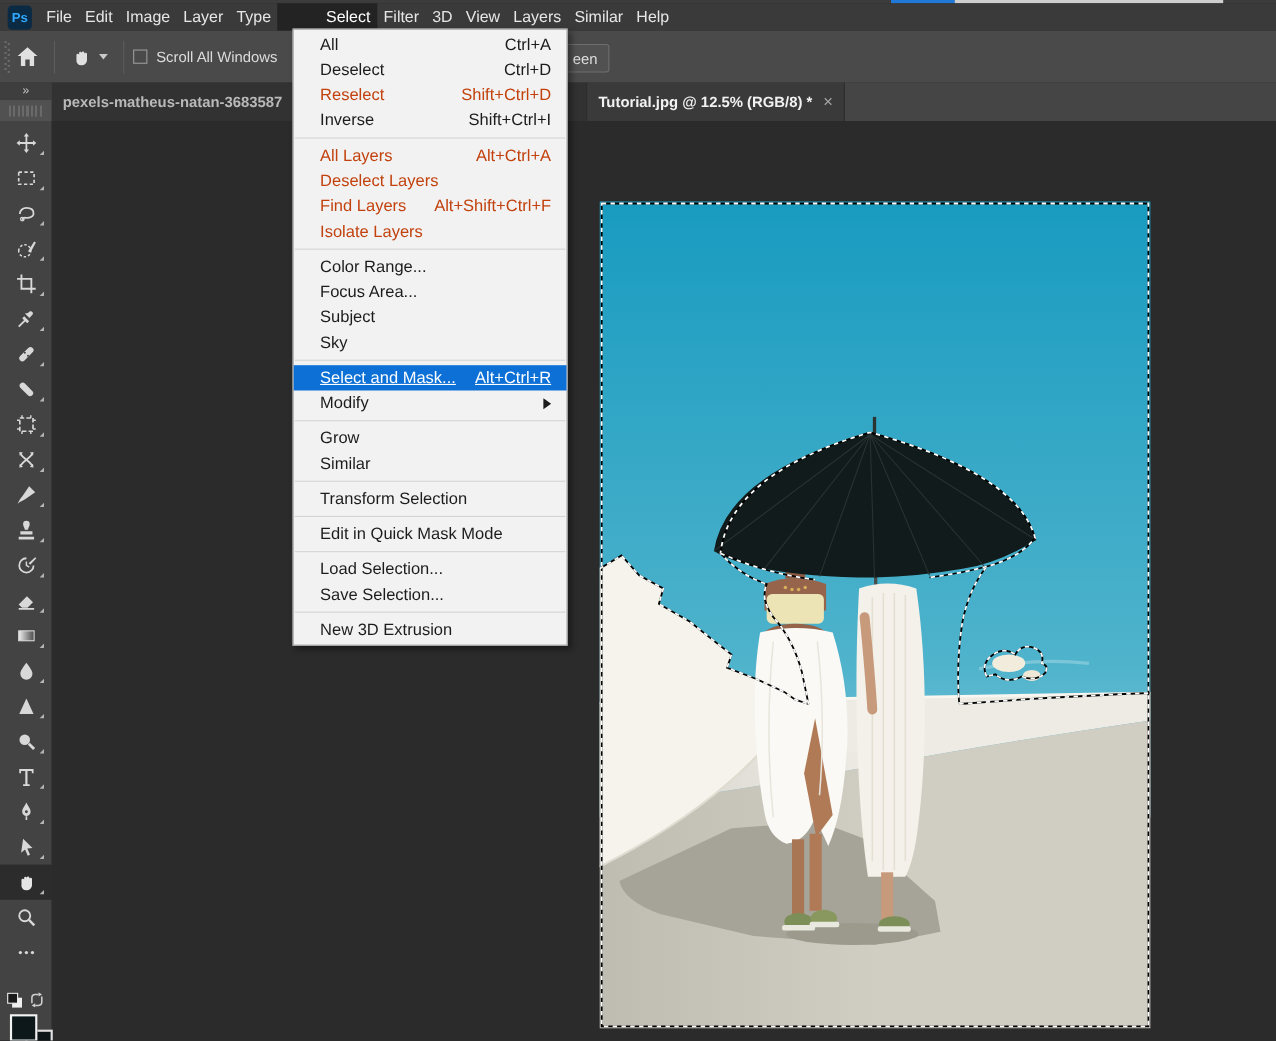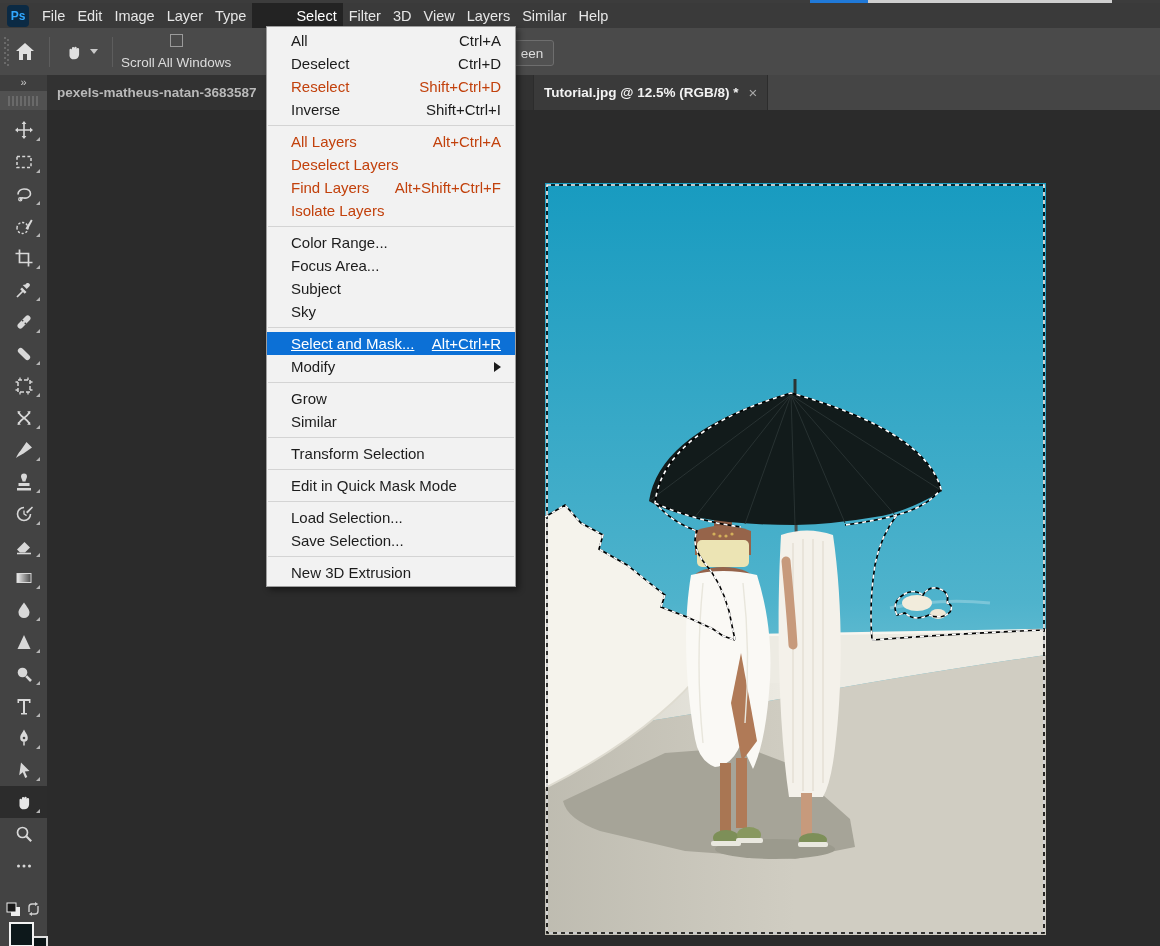--- a/index.html
+++ b/index.html
@@ -23,21 +23,21 @@
 
   
   .optionsbar { position:absolute; left:0; top:28px; width:1160px; height:47px; background:#4a4a4a;
                 display:flex; align-items:center; color:#d9d9d9; }
   .ob-grip { width:5px; height:30px; margin-left:4px;
              background:repeating-linear-gradient(#6a6a6a 0 2px, transparent 2px 5px),
                         repeating-linear-gradient(#6a6a6a 0 2px, transparent 2px 5px); 
              background-size:2px 100%, 2px 100%; background-position:0 0, 3px 2px; background-repeat:repeat-y; }
   .ob-sep { width:1px; height:30px; background:#5d5d5d; margin:0 8px; }
   .ob-btn { display:flex; align-items:center; justify-content:center; padding:0 6px; height:36px; }
-  .ob-check { display:flex; align-items:center; gap:8px; font-size:13.5px; color:#dcdcdc;flex-direction:column; }
+  .ob-check { display:flex; align-items:center; gap:8px; font-size:13.5px; color:#dcdcdc; }
   .checkbox { width:13px; height:13px; border:1px solid #9a9a9a; background:transparent; }
   .chev { width:0; height:0; border-left:4px solid transparent; border-right:4px solid transparent;
           border-top:5px solid #c9c9c9; margin-left:6px; }
   .partial-btn { position:absolute; left:510px; top:12px; width:44px; height:26px; background:#515151;
                  border:1px solid #6e6e6e; border-radius:3px; color:#dedede; font-size:13.5px;
                  display:flex; align-items:center; justify-content:center; }
 
   
   .tabbar { position:absolute; left:0; top:75px; width:1160px; height:35px; background:#454545; display:flex; }
   .tools-header { width:47px; height:35px; flex:none; }

